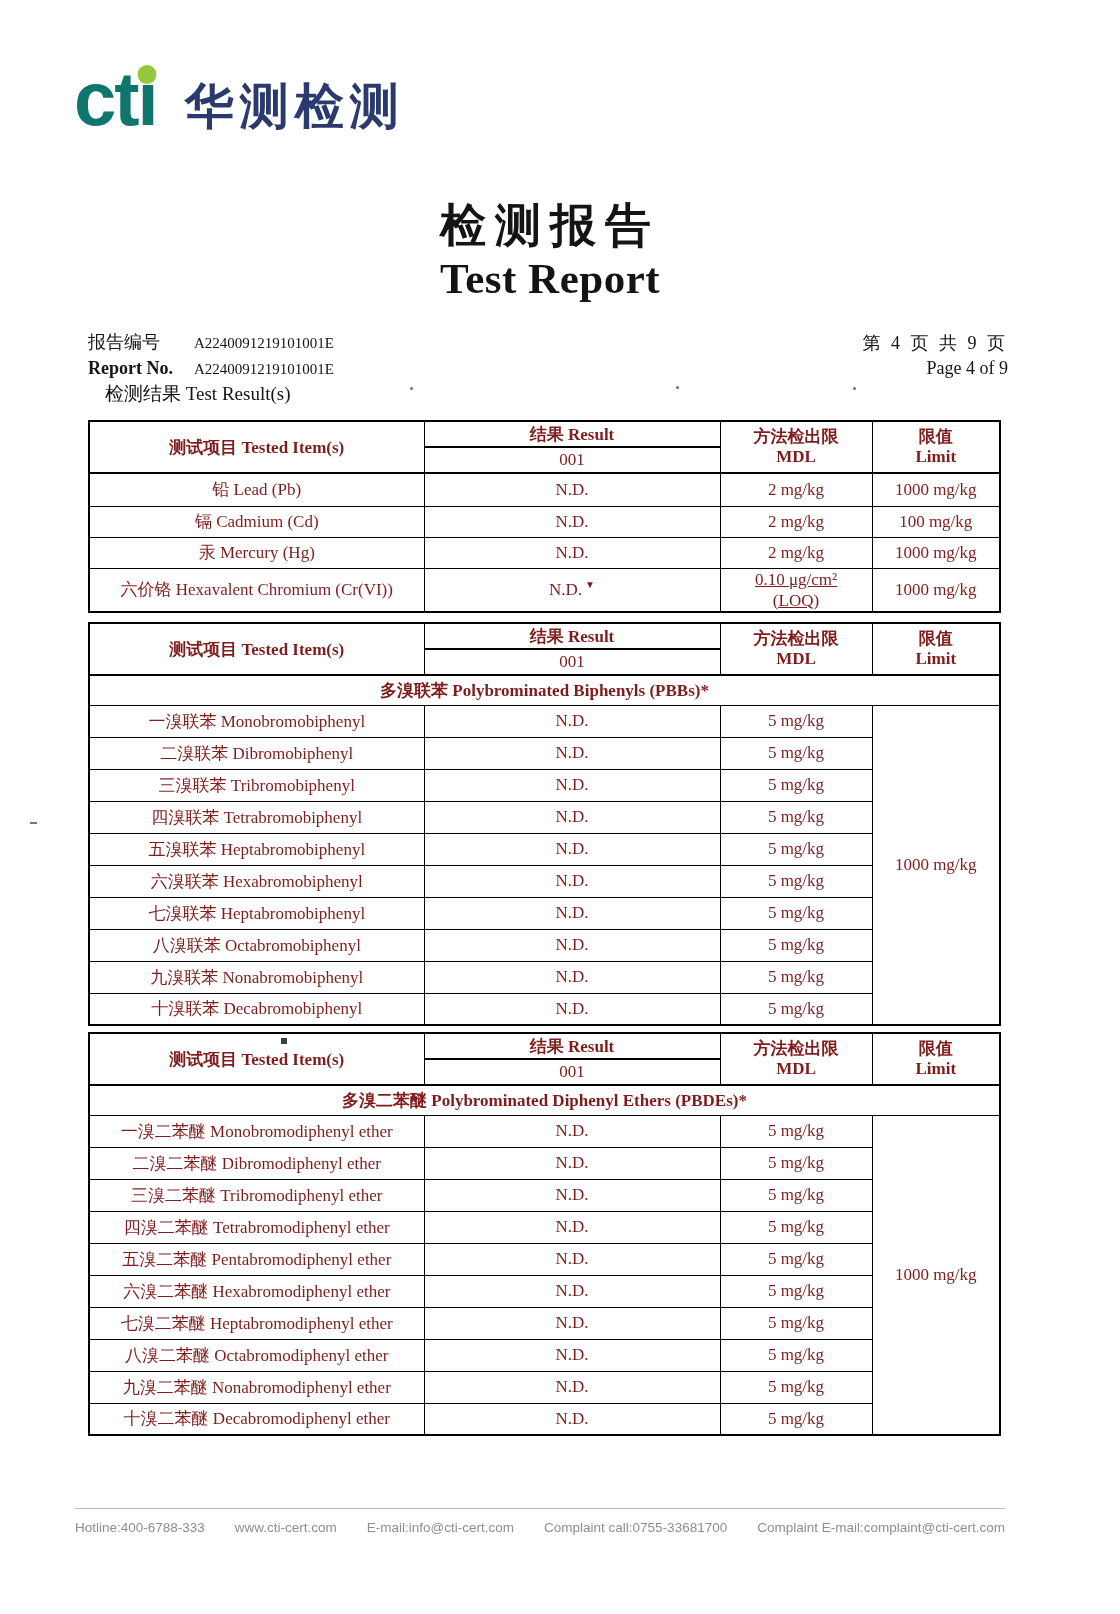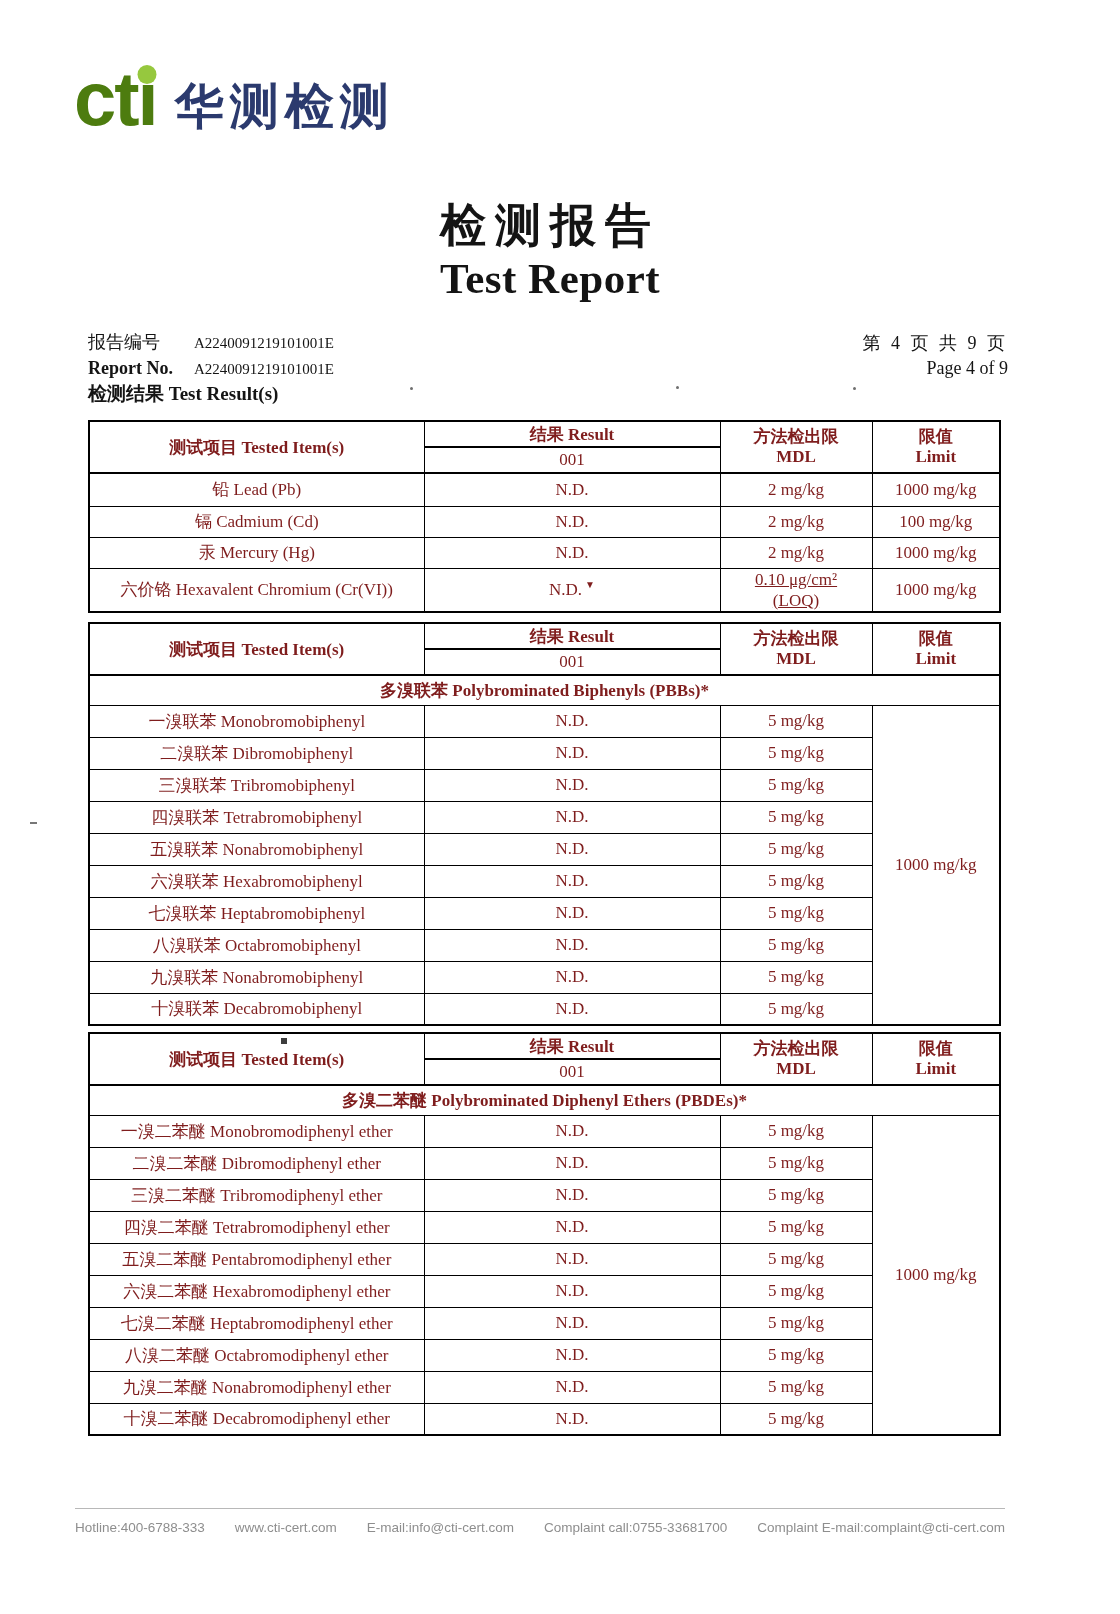--- a/index.html
+++ b/index.html
@@ -7,47 +7,47 @@
     width:1120px;height:1614px;position:relative;background:#ffffff;
     font-family:"Liberation Serif","DejaVu Serif",serif;color:#141414;
     overflow:hidden;
   }
   .abs{position:absolute;}
 
   
   .logo{top:64px;left:74px;display:flex;align-items:flex-end;}
   .logo-latin{
     font-family:"Liberation Sans","DejaVu Sans",sans-serif;font-weight:bold;
-    font-size:76px;line-height:70px;color:#4d7c0f;letter-spacing:-2px;
+    font-size:76px;line-height:70px;color:#0f766e;letter-spacing:-2px;
     display:flex;align-items:flex-end;
   }
   .logo-i-wrap{position:relative;display:inline-block;}
   .logo-dot{
     position:absolute;left:50%;transform:translateX(-50%);top:1px;
     width:19px;height:19px;border-radius:50%;background:#96c83e;
   }
   .logo-cn{
     font-family:"Liberation Sans","DejaVu Sans",sans-serif;font-weight:900;
     font-size:49px;line-height:52px;color:#2b3a6e;letter-spacing:6px;
-    margin-left:18px;margin-bottom:2px;
+    margin-left:28px;margin-bottom:2px;
   }
 
   
   .title-block{top:200px;left:20px;width:1060px;text-align:center;}
   .title-cn{font-size:46px;font-weight:bold;letter-spacing:9px;line-height:52px;}
   .title-en{font-size:43px;font-weight:bold;letter-spacing:0.5px;line-height:46px;margin-top:4px;}
 
   
   .meta-left{top:330px;left:88px;font-size:18px;line-height:25px;}
   .meta-label{display:inline-block;width:106px;}
   .meta-label-en{font-weight:bold;}
   .meta-val{font-size:15px;}
   .meta-right{top:331px;right:112px;text-align:right;font-size:18px;line-height:25px;}
   .page-cn{letter-spacing:3px;}
-  .results-heading{top:381px;left:88px;font-size:19px;font-weight:bold;}
+  .results-heading{top:381px;left:105px;font-size:19px;font-weight:normal;}
 
   
   table.rpt{
     border-collapse:collapse;table-layout:fixed;width:911px;
     font-size:17px;color:#7f1d1d;
   }
   table.rpt{border:2px solid #000;}
   table.rpt td{
     border:1px solid #000;padding:0 4px;text-align:center;vertical-align:middle;
     overflow:hidden;
@@ -207,21 +207,21 @@
     <td class="item">三溴联苯  Tribromobiphenyl</td>
     <td>N.D.</td>
     <td>5 mg/kg</td>
   </tr>
   <tr class="r2">
     <td class="item">四溴联苯  Tetrabromobiphenyl</td>
     <td>N.D.</td>
     <td>5 mg/kg</td>
   </tr>
   <tr class="r2">
-    <td class="item">五溴联苯  Nonabromobiphenyl</td>
+    <td class="item">五溴联苯  Heptabromobiphenyl</td>
     <td>N.D.</td>
     <td>5 mg/kg</td>
   </tr>
   <tr class="r2">
     <td class="item">六溴联苯  Hexabromobiphenyl</td>
     <td>N.D.</td>
     <td>5 mg/kg</td>
   </tr>
   <tr class="r2">
     <td class="item">七溴联苯  Heptabromobiphenyl</td>

